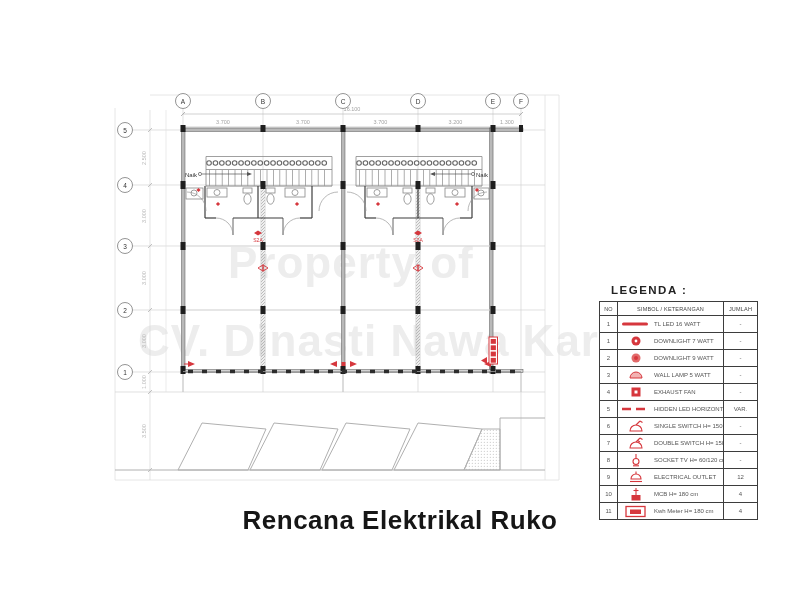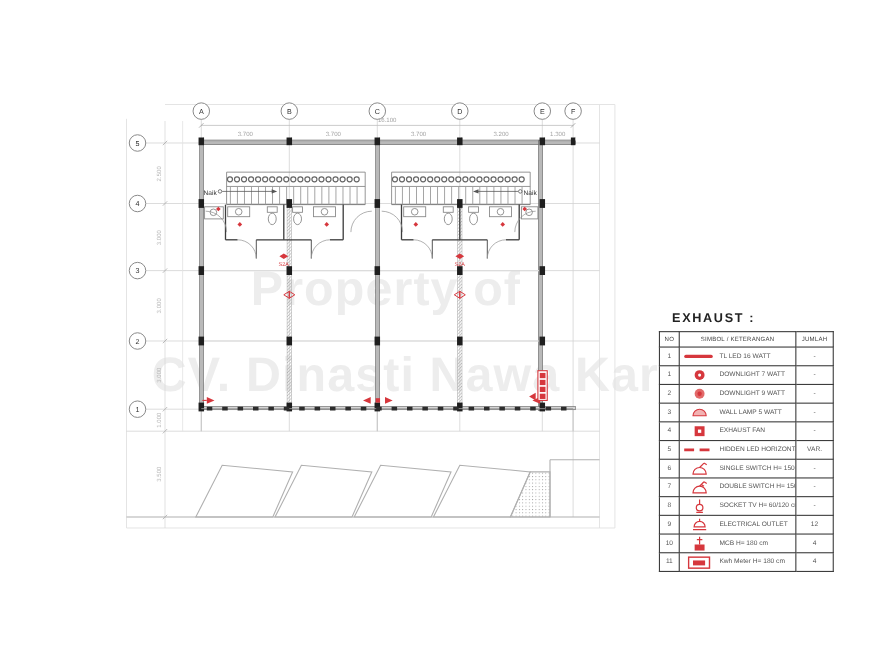--- a/index.html
+++ b/index.html
@@ -305,21 +305,21 @@
       <circle cx="125" cy="372" r="7.5" fill="#fff" stroke="#888" stroke-width="0.9"></circle>
       <text x="125" y="132.5" font-size="6.5" fill="#333" text-anchor="middle">5</text>
       <text x="125" y="187.5" font-size="6.5" fill="#333" text-anchor="middle">4</text>
       <text x="125" y="248.5" font-size="6.5" fill="#333" text-anchor="middle">3</text>
       <text x="125" y="312.5" font-size="6.5" fill="#333" text-anchor="middle">2</text>
       <text x="125" y="374.5" font-size="6.5" fill="#333" text-anchor="middle">1</text>
     </g>
   </svg>
 
   <div class="legend">
-    <div class="legend-title">EXHAUST :</div>
+    <div class="legend-title">LEGENDA :</div>
     <table class="lt">
       <colgroup>
           <col class="c-no">
           <col class="c-sym">
           <col class="c-qty">
         </colgroup>
       <thead>
         <tr>
           <th>NO</th>
           <th>SIMBOL / KETERANGAN</th>
@@ -507,14 +507,15 @@
                 </span>
             <span class="lbl">Kwh Meter H= 180 cm</span>
               </div>
             </td>
           <td>4</td>
         </tr>
       </tbody>
     </table>
   </div>
 
+  <div class="sheet-title">Rencana Elektrikal Ruko</div>
 
 </div>
 
 </body></html>

